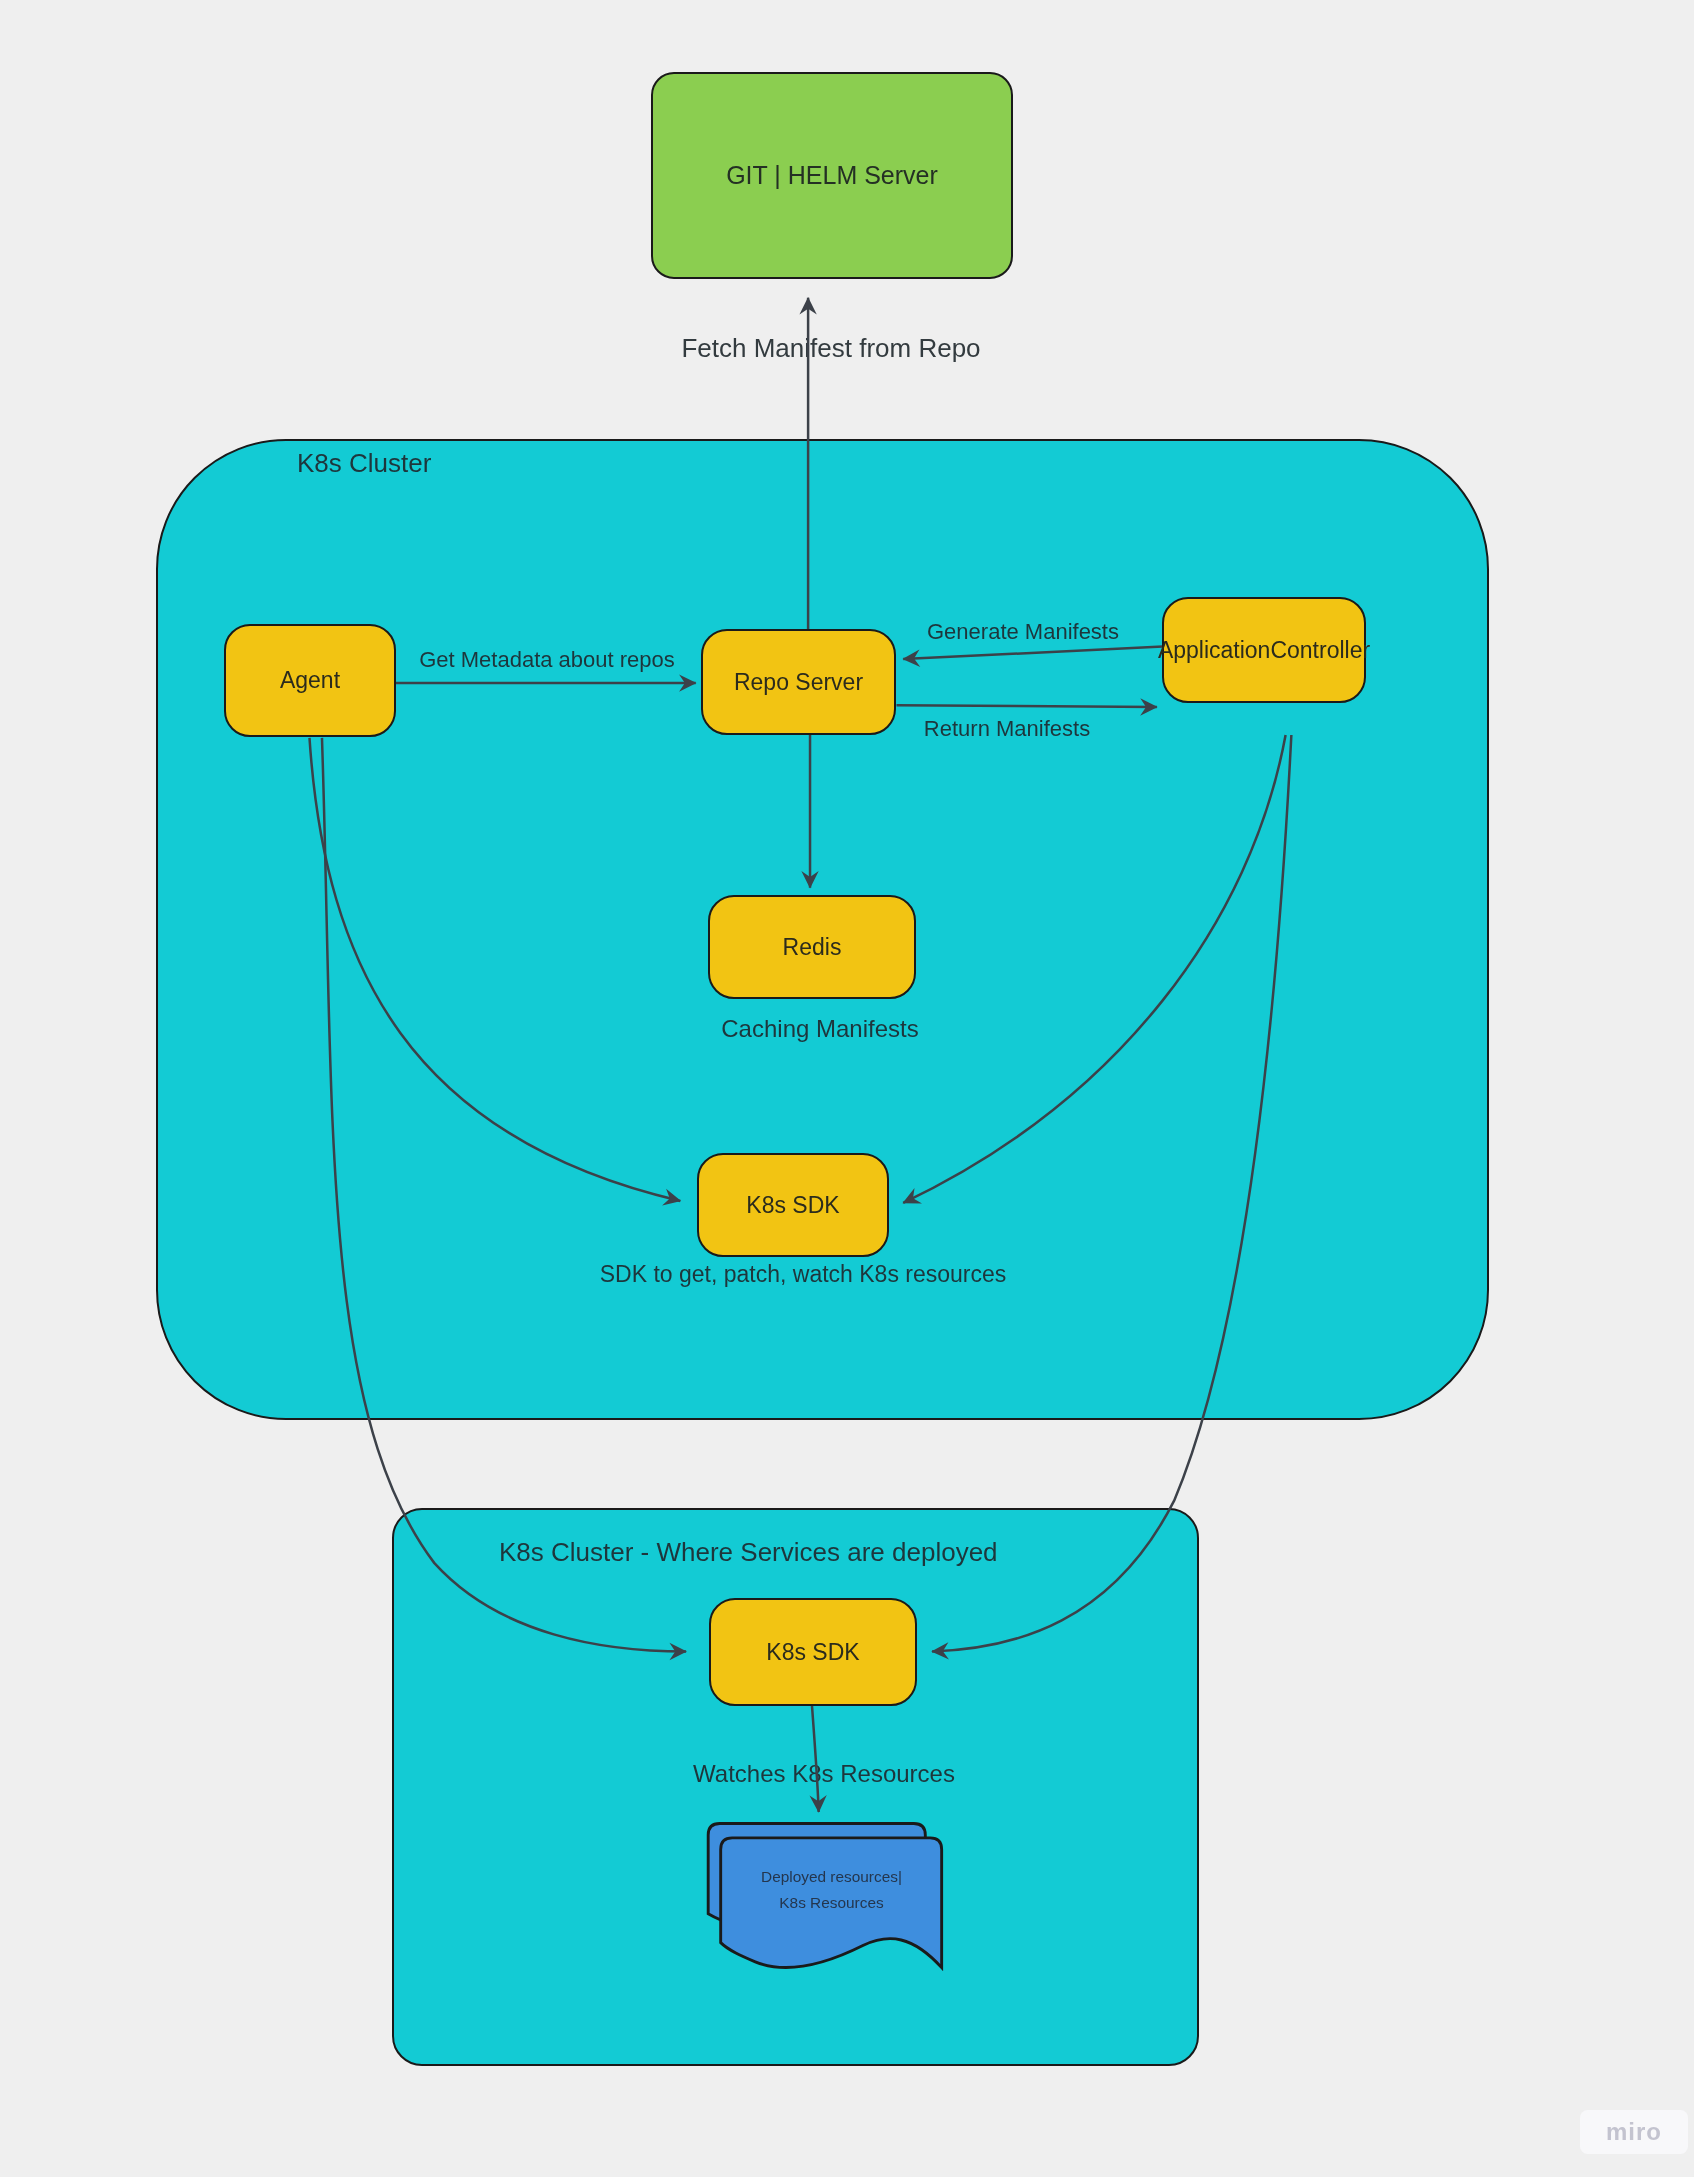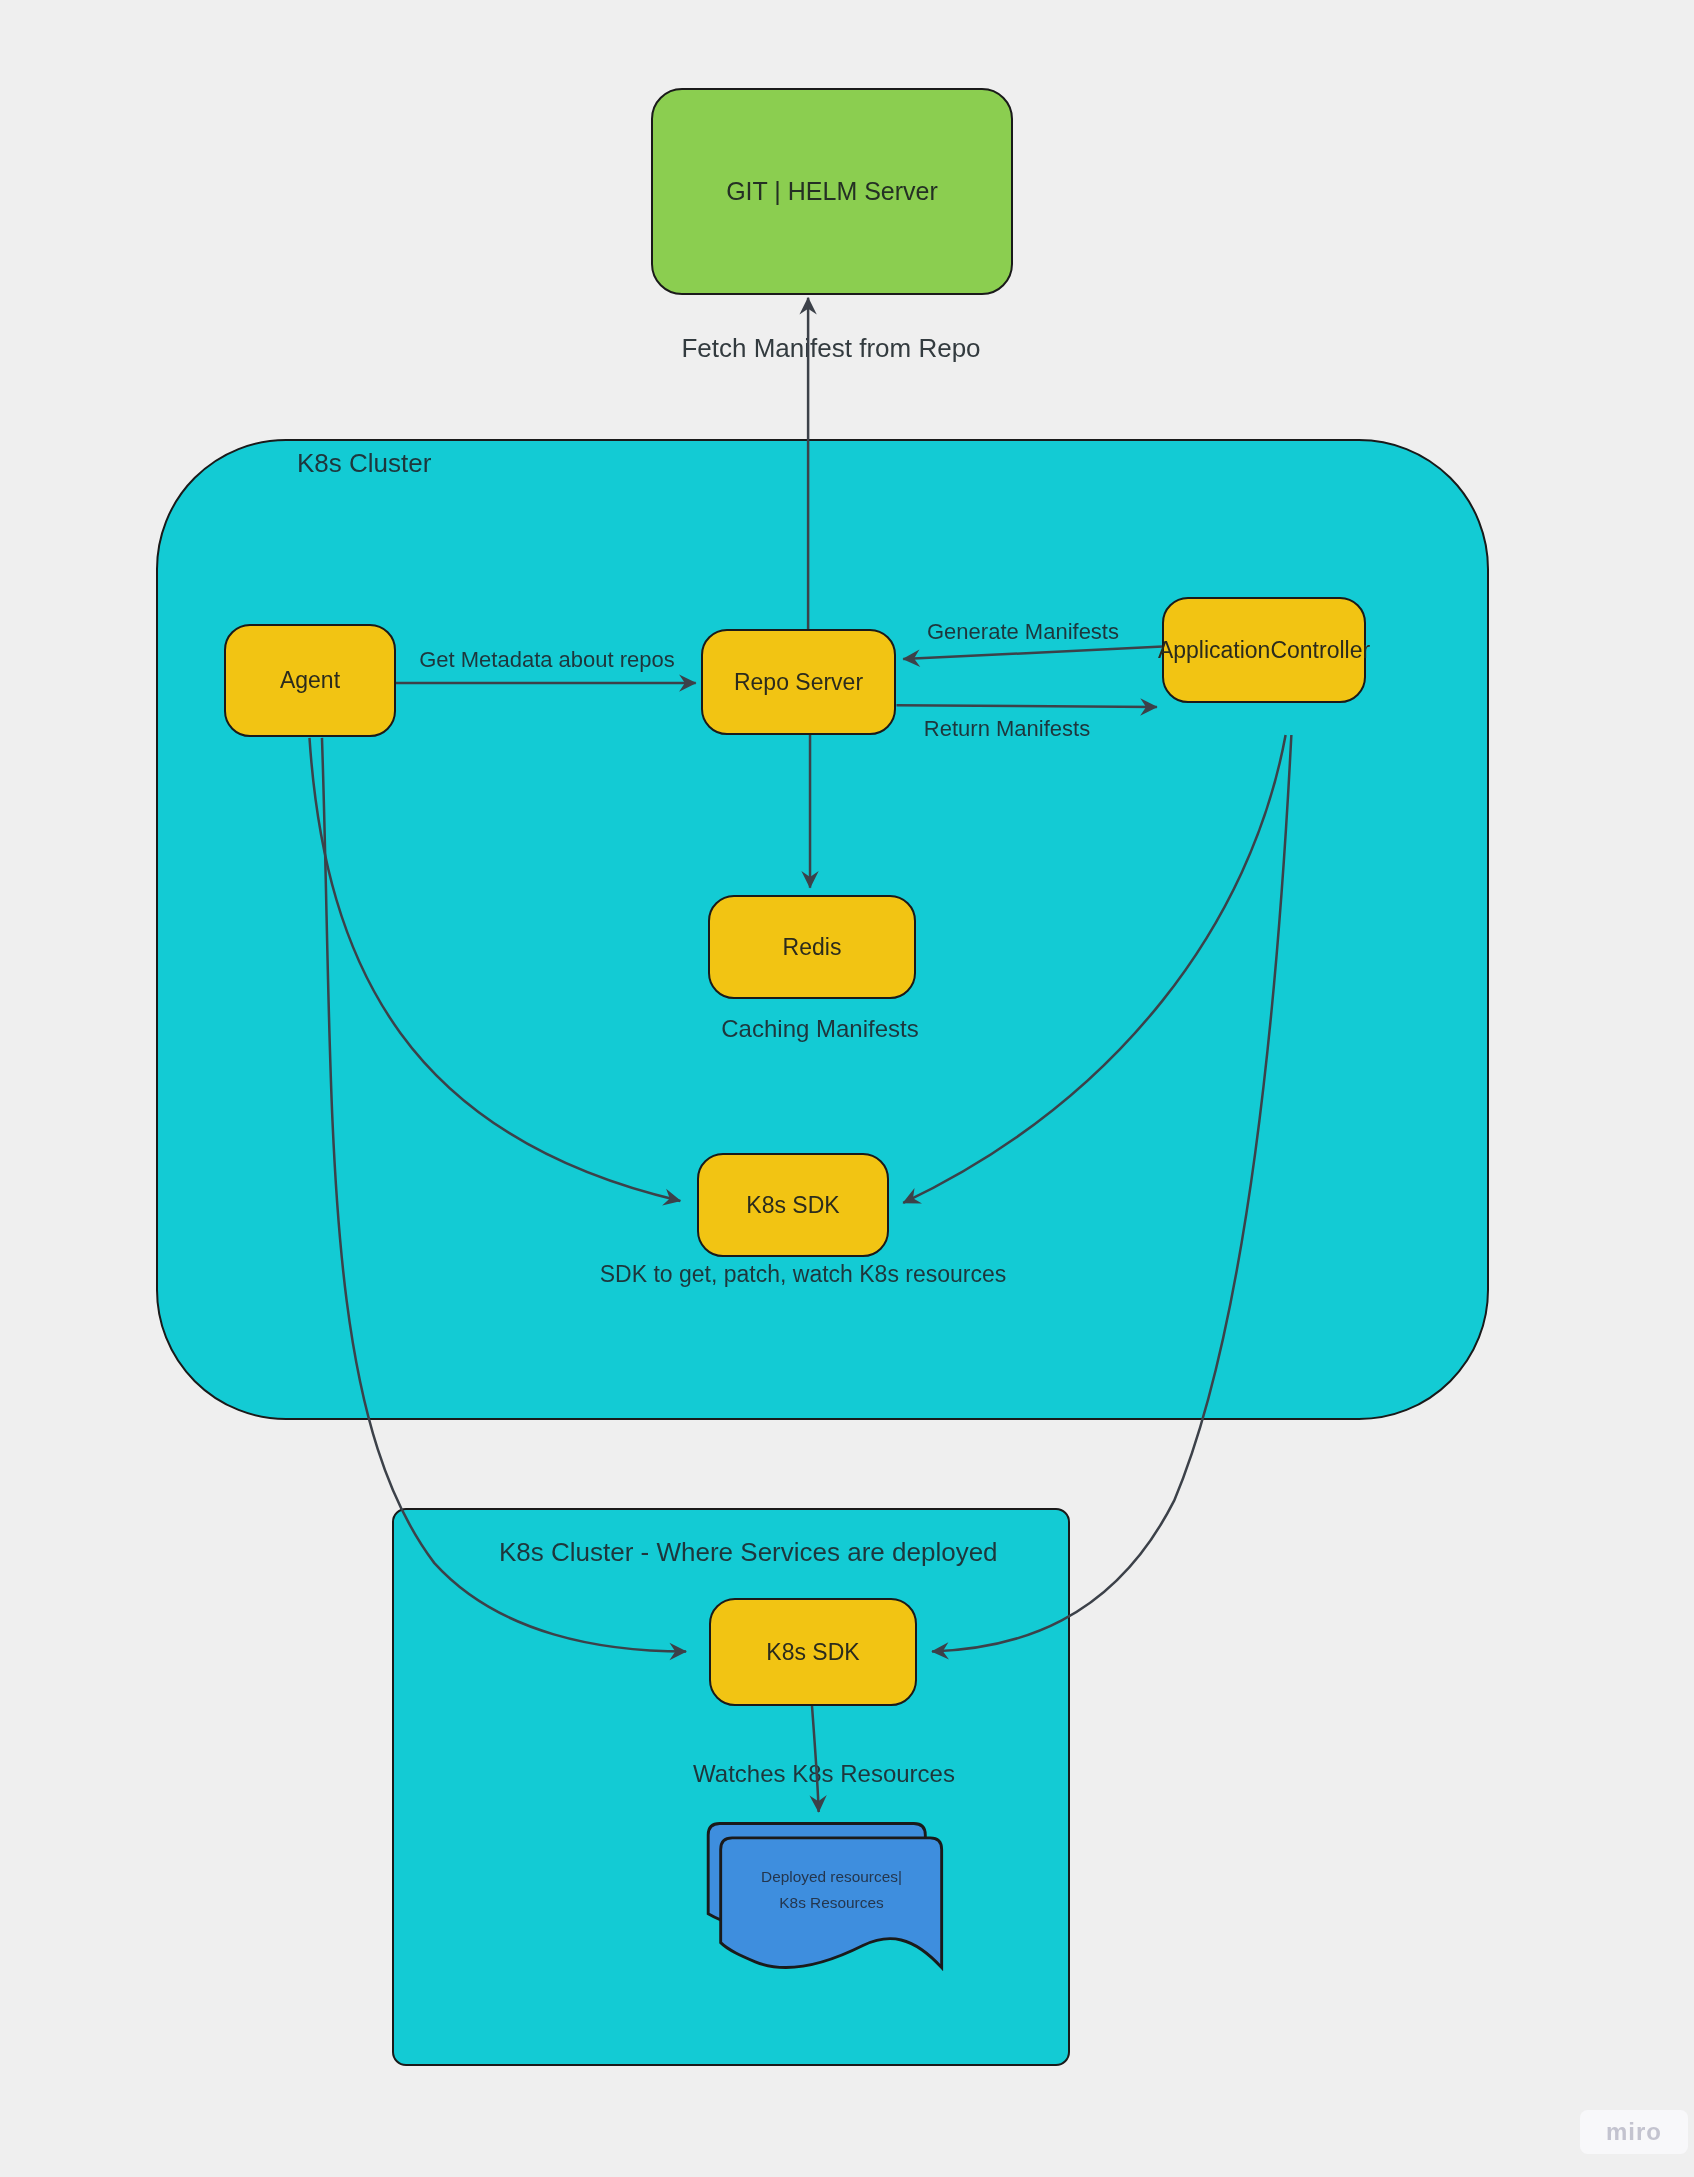--- a/index.html
+++ b/index.html
@@ -18,22 +18,22 @@
     background:#13cbd4;
     border:2.9px solid #1a1a1a;
     box-sizing:border-box;
     z-index:1;
   }
   .cluster-main{
     left:156px;top:439px;width:1333px;height:981px;
     border-radius:130px;
   }
   .cluster-services{
-    left:392px;top:1508px;width:678px;height:558px;
-    border-radius:14px;
+    left:392px;top:1508px;width:807px;height:558px;
+    border-radius:30px;
     text-align:center;
   }
   .cluster-label{
     position:absolute;
     font-size:26px;
     color:#1e363c;
     white-space:nowrap;
     font-weight:400;
   }
   .edges{
@@ -130,21 +130,21 @@
     </g>
     <g stroke="#1a1a1a" stroke-width="3" fill="#3e8ede">
       <path d="M 737 1910 Q 737 1898 749 1898 H 951 Q 963 1898 963 1910 V 1985
                C 935 1972, 900 1974, 868 1988 C 826 2006, 778 2016, 737 1992 Z"></path>
       <path d="M 750 1925 Q 750 1913 762 1913 H 968 Q 980 1913 980 1925 V 2048
                C 950 2015, 925 2012, 898 2025 C 862 2043, 820 2056, 786 2042
                C 772 2036, 758 2030, 750 2022 Z"></path>
     </g>
   </svg>
 
-  <div class="node node-green" style="left:651px;top:88px;width:362px;height:207px;">
+  <div class="node node-green" style="left:651px;top:72px;width:362px;height:207px;border-radius:23px;">
     <span>GIT | HELM Server</span>
   </div>
 
   <div class="node" style="left:224px;top:624px;width:172px;height:113px;">
     <span>Agent</span>
   </div>
 
   <div class="node" style="left:701px;top:629px;width:195px;height:106px;">
     <span>Repo Server</span>
   </div>

